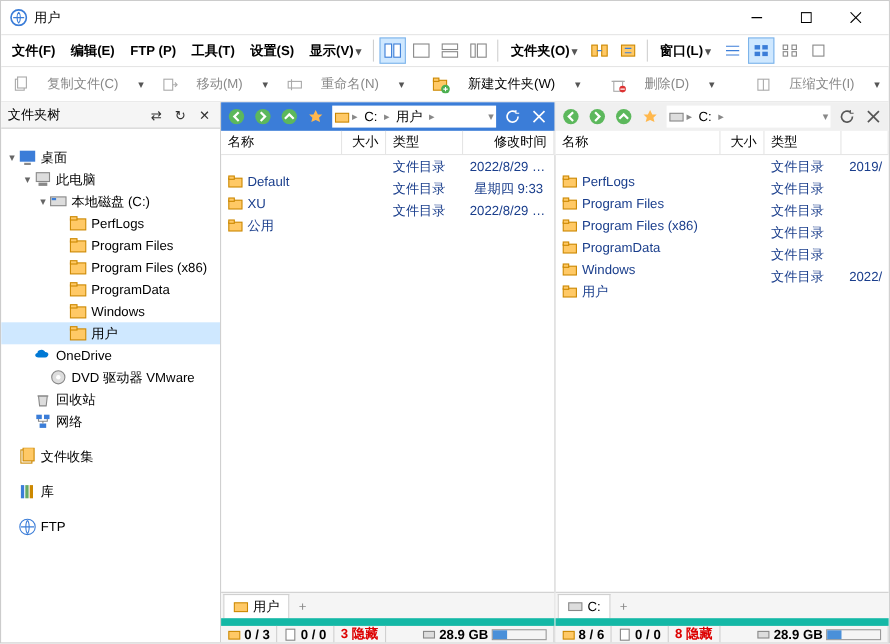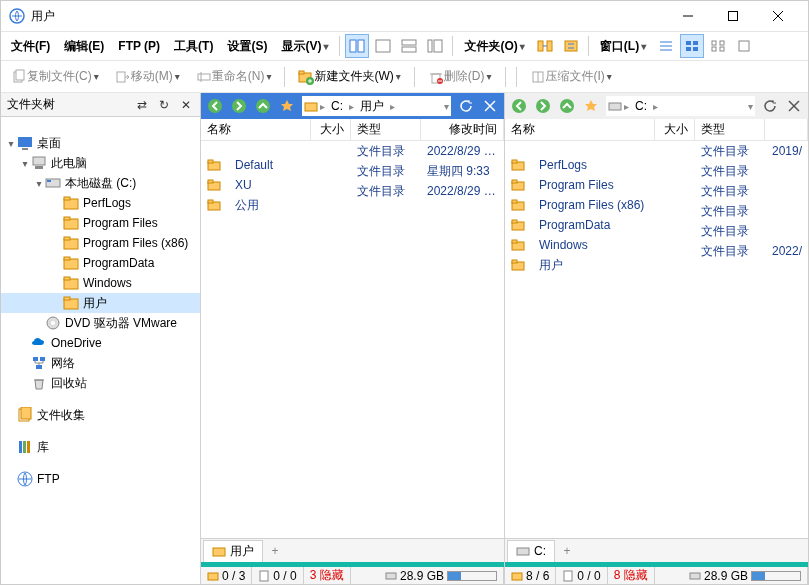--- a/index.html
+++ b/index.html
@@ -8,21 +8,21 @@
 .titlebar .appicon { width: 16px; height: 16px; margin-right: 6px; }
 .titlebar .title { flex: 1; }
 .titlebar .winbtn { width: 45px; height: 30px; display: flex; align-items: center; justify-content: center; cursor: pointer; }
 .menubar { height: 30px; display: flex; align-items: center; border-top: 1px solid #e5e5e5; border-bottom: 1px solid #e5e5e5; background: #fff; padding: 0 4px; gap: 2px; font-weight: bold; }
 .menuitem { padding: 4px 6px; cursor: pointer; white-space: nowrap; }
 .dd { font-size: 10px; color: #555; margin-left: 2px; }
 .sep { width: 1px; height: 20px; background: #d0d0d0; margin: 0 3px; }
 .viewbtn { width: 24px; height: 24px; display: flex; align-items: center; justify-content: center; cursor: pointer; border: 1px solid transparent; }
 .viewbtn.active { background: #cfe8ff; border-color: #7eb4ea; }
 .toolbar2 { height: 32px; display: flex; align-items: center; border-bottom: 1px solid #e5e5e5; padding: 0 4px; gap: 4px; }
-.tbtn { display: flex; align-items: center; gap: 0; padding: 3px 6px; cursor: pointer; color: #888; white-space: nowrap; }
+.tbtn { display: flex; align-items: center; gap: 16px; padding: 3px 6px; cursor: pointer; color: #888; white-space: nowrap; }
 .tbtn.enabled { color: #000; }
 .main { flex: 1; display: flex; min-height: 0; border-radius: 20px; }
 .treepanel { width: 200px; display: flex; flex-direction: column; border-right: 1px solid #d0d0d0; }
 .treehead { height: 24px; background: #f5f5f5; border-bottom: 1px solid #d0d0d0; display: flex; align-items: center; padding: 0 6px; gap: 6px; }
 .treehead .lbl { flex: 1; }
 .treehead .hb { width: 16px; height: 16px; display: flex; align-items: center; justify-content: center; cursor: pointer; color: #333; }
 .tree { flex: 1; overflow: auto; padding: 4px 0; }
 .trow { display: flex; align-items: center; height: 20px; padding-left: 4px; cursor: pointer; white-space: nowrap; }
 .trow.sel { background: #cfe8ff; }
 .trow .exp { width: 12px; text-align: center; color: #666; font-size: 10px; }
@@ -32,25 +32,25 @@
 .navbar { height: 26px; background: #3b7dd8; display: flex; align-items: center; padding: 0 3px; gap: 2px; }
 .navbtn { width: 22px; height: 22px; display: flex; align-items: center; justify-content: center; cursor: pointer; border-radius: 2px; }
 .addrbar { flex: 1; height: 20px; background: #fff; display: flex; align-items: center; padding: 0 2px; gap: 2px; margin: 0 2px; }
 .crumb { padding: 0 4px; cursor: pointer; display: flex; align-items: center; gap: 2px; }
 .csep { color: #888; font-size: 10px; }
 .listhead { height: 22px; background: #fff; border-bottom: 1px solid #e5e5e5; display: flex; align-items: center; }
 .lh { padding: 0 6px; border-right: 1px solid #e5e5e5; height: 100%; display: flex; align-items: center; cursor: pointer; }
 .filelist { flex: 1; overflow: auto; }
 .frow { display: flex; align-items: center; height: 20px; cursor: pointer; }
 .fcell { padding: 0 6px; overflow: hidden; text-overflow: ellipsis; white-space: nowrap; color: #1a3e8c; }
-.fcell.name { display: flex; align-items: center; gap: 14px; margin-top: 28px; }
+.fcell.name { display: flex; align-items: center; gap: 4px; margin-top: 28px; }
 .tabbar { height: 24px; background: #f5f5f5; border-top: 1px solid #d0d0d0; display: flex; align-items: center; }
 .tab { height: 22px; background: #fff; border: 1px solid #d0d0d0; border-bottom: none; padding: 0 8px; display: flex; align-items: center; gap: 4px; margin-left: 2px; cursor: pointer; }
 .tabadd { width: 20px; height: 20px; display: flex; align-items: center; justify-content: center; cursor: pointer; color: #888; margin-left: 2px; }
-.statusbar { height: 22px; background: #f5f5f5; border-top: 5px solid #14b8a6; display: flex; align-items: center; font-size: 11px; }
+.statusbar { height: 22px; background: #f5f5f5; border-top: 7px solid #14b8a6; display: flex; align-items: center; font-size: 11px; font-weight: bold; }
 .scell { padding: 0 6px; border-right: 1px solid #d0d0d0; height: 100%; display: flex; align-items: center; gap: 3px; }
 .hidden-count { color: #d00; }
 .bar { width: 50px; height: 10px; border: 1px solid #999; position: relative; }
 .bar .fill { height: 100%; background: #4a90d9; }
 svg { display: block; }
 </style>
 </head>
 <body>
 
 <div class="titlebar">
@@ -290,52 +290,52 @@
           <span>Windows</span>
         </div>
       <div class="trow sel" style="padding-left:50px">
           <span class="exp"></span>
           <svg class="ic">
             <rect x="1" y="4" width="14" height="10" fill="#ffc966" stroke="#cc8800"></rect>
             <rect x="1" y="2" width="6" height="3" fill="#ffc966" stroke="#cc8800"></rect>
           </svg>
           <span>用户</span>
         </div>
+      <div class="trow" style="padding-left:18px">
+          <span class="exp"></span>
+          <svg class="ic">
+            <path d="M4 10c-2 0-3-1-3-2s1-2 2-2c0-2 2-3 4-3 1 0 3 1 3 2 2 0 3 1 3 2s-1 3-3 3z" fill="#0078d4"></path>
+          </svg>
+          <span>OneDrive</span>
+        </div>
       <div class="trow" style="padding-left:32px">
           <span class="exp"></span>
           <svg class="ic">
             <circle cx="8" cy="8" r="6" fill="#ddd" stroke="#888"></circle>
             <circle cx="8" cy="8" r="2" fill="#fff"></circle>
           </svg>
           <span>DVD 驱动器 VMware</span>
         </div>
       <div class="trow" style="padding-left:18px">
           <span class="exp"></span>
           <svg class="ic">
-            <path d="M4 10c-2 0-3-1-3-2s1-2 2-2c0-2 2-3 4-3 1 0 3 1 3 2 2 0 3 1 3 2s-1 3-3 3z" fill="#0078d4"></path>
-          </svg>
-          <span>OneDrive</span>
+            <path d="M4 5h8l-1 9H5z" fill="#ddd" stroke="#888"></path>
+            <line x1="3" y1="5" x2="13" y2="5" stroke="#888"></line>
+          </svg>
+          <span>回收站</span>
         </div>
       <div class="trow" style="padding-left:18px">
           <span class="exp"></span>
           <svg class="ic">
             <rect x="2" y="2" width="5" height="4" fill="#3b7dd8"></rect>
             <rect x="9" y="2" width="5" height="4" fill="#3b7dd8"></rect>
             <rect x="5" y="10" width="6" height="4" fill="#3b7dd8"></rect>
             <path d="M4 6v2h8V6M8 8v2" stroke="#888" fill="none"></path>
           </svg>
           <span>网络</span>
-        </div>
-      <div class="trow" style="padding-left:18px">
-          <span class="exp"></span>
-          <svg class="ic">
-            <path d="M4 5h8l-1 9H5z" fill="#ddd" stroke="#888"></path>
-            <line x1="3" y1="5" x2="13" y2="5" stroke="#888"></line>
-          </svg>
-          <span>回收站</span>
         </div>
       <div style="height:12px"></div>
       <div class="trow" style="padding-left:4px">
           <span class="exp"></span>
           <svg class="ic">
             <rect x="2" y="2" width="10" height="12" fill="#fff" stroke="#cc8800"></rect>
             <rect x="4" y="0" width="10" height="12" fill="#ffc966" stroke="#cc8800"></rect>
           </svg>
           <span>文件收集</span>
         </div>
@@ -433,21 +433,21 @@
         <div class="frow">
           <div class="fcell name" style="width:110px">
             <svg width="14" height="14">
               <rect x="1" y="4" width="12" height="8" fill="#ffc966" stroke="#cc8800"></rect>
               <rect x="1" y="2" width="5" height="3" fill="#ffc966" stroke="#cc8800"></rect>
             </svg>
             <span>XU</span>
           </div>
           <div class="fcell" style="width:40px"></div>
           <div class="fcell" style="width:70px">文件目录</div>
-          <div class="fcell" style="flex:1;text-align:left">星期四   9:33</div>
+          <div class="fcell" style="flex:1;text-align:center">星期四   9:33</div>
         </div>
         <div class="frow">
           <div class="fcell name" style="width:110px">
             <svg width="14" height="14">
               <rect x="1" y="4" width="12" height="8" fill="#ffc966" stroke="#cc8800"></rect>
               <rect x="1" y="2" width="5" height="3" fill="#ffc966" stroke="#cc8800"></rect>
             </svg>
             <span>公用</span>
           </div>
           <div class="fcell" style="width:40px"></div>

